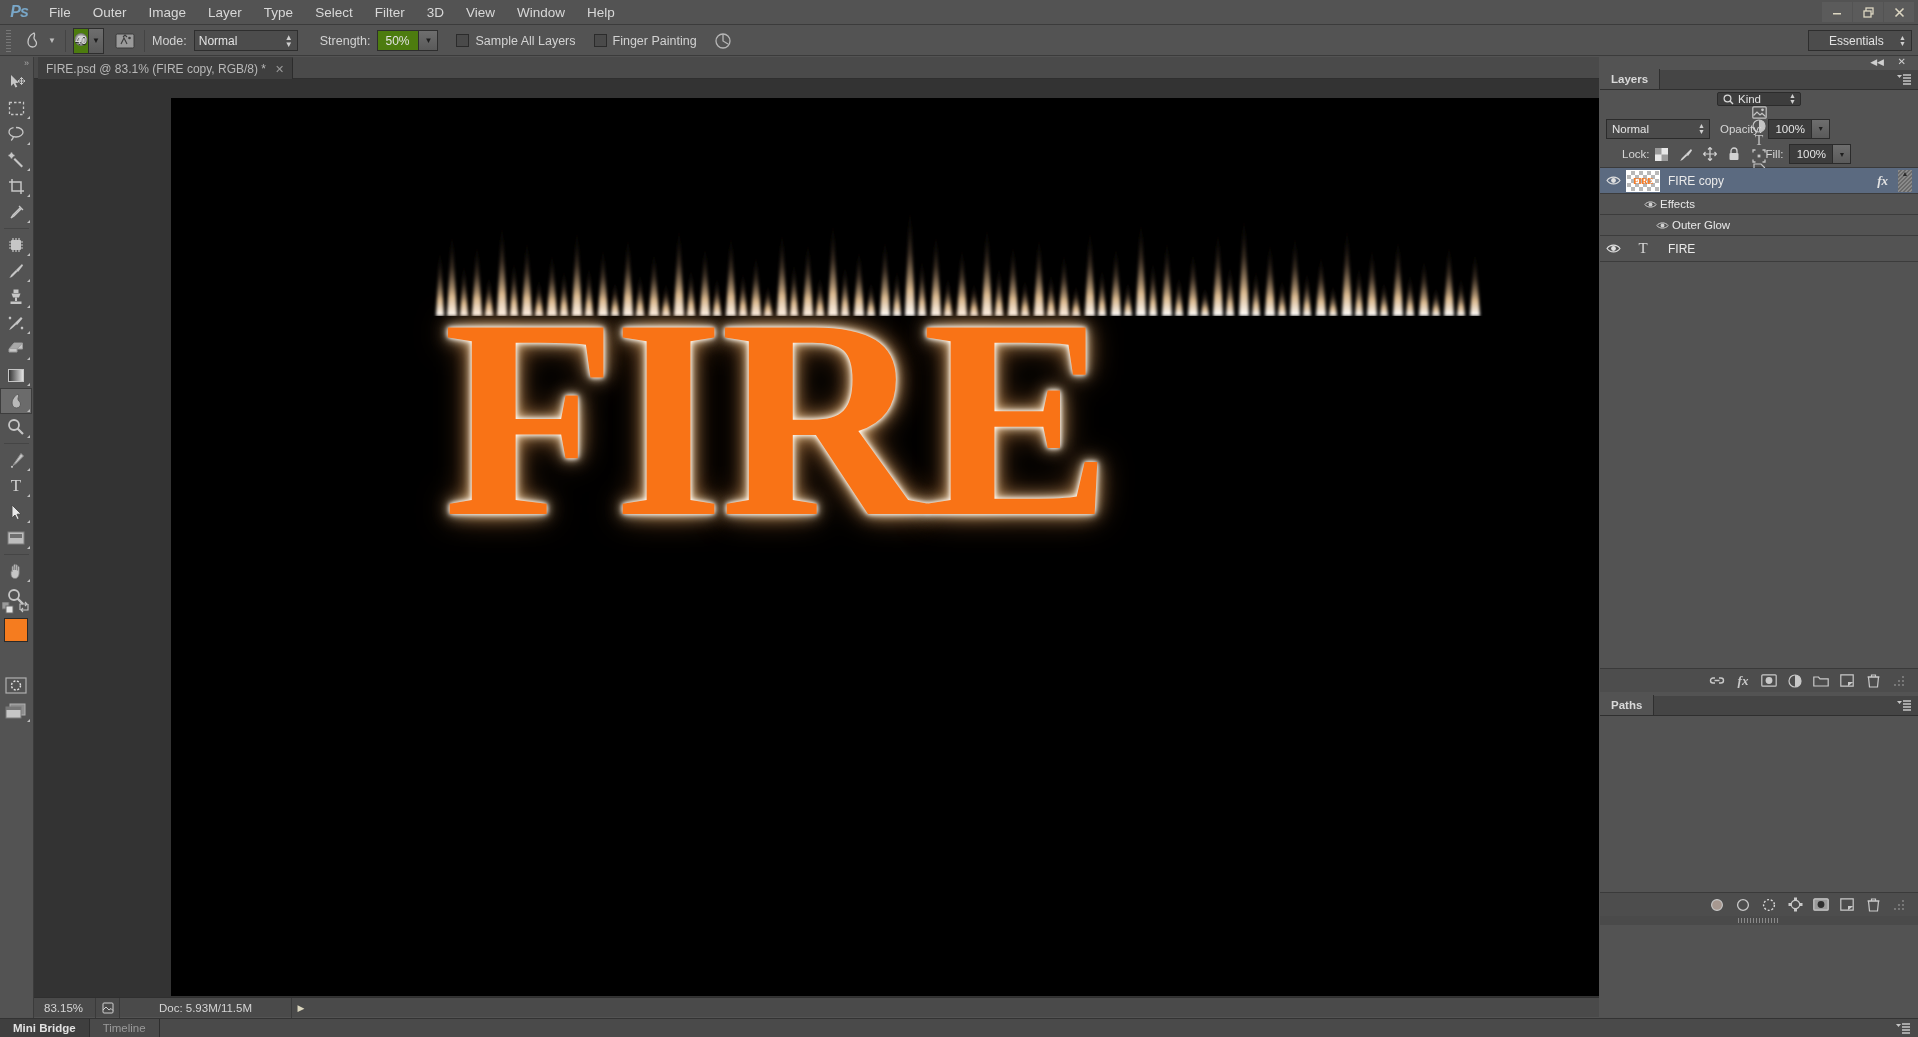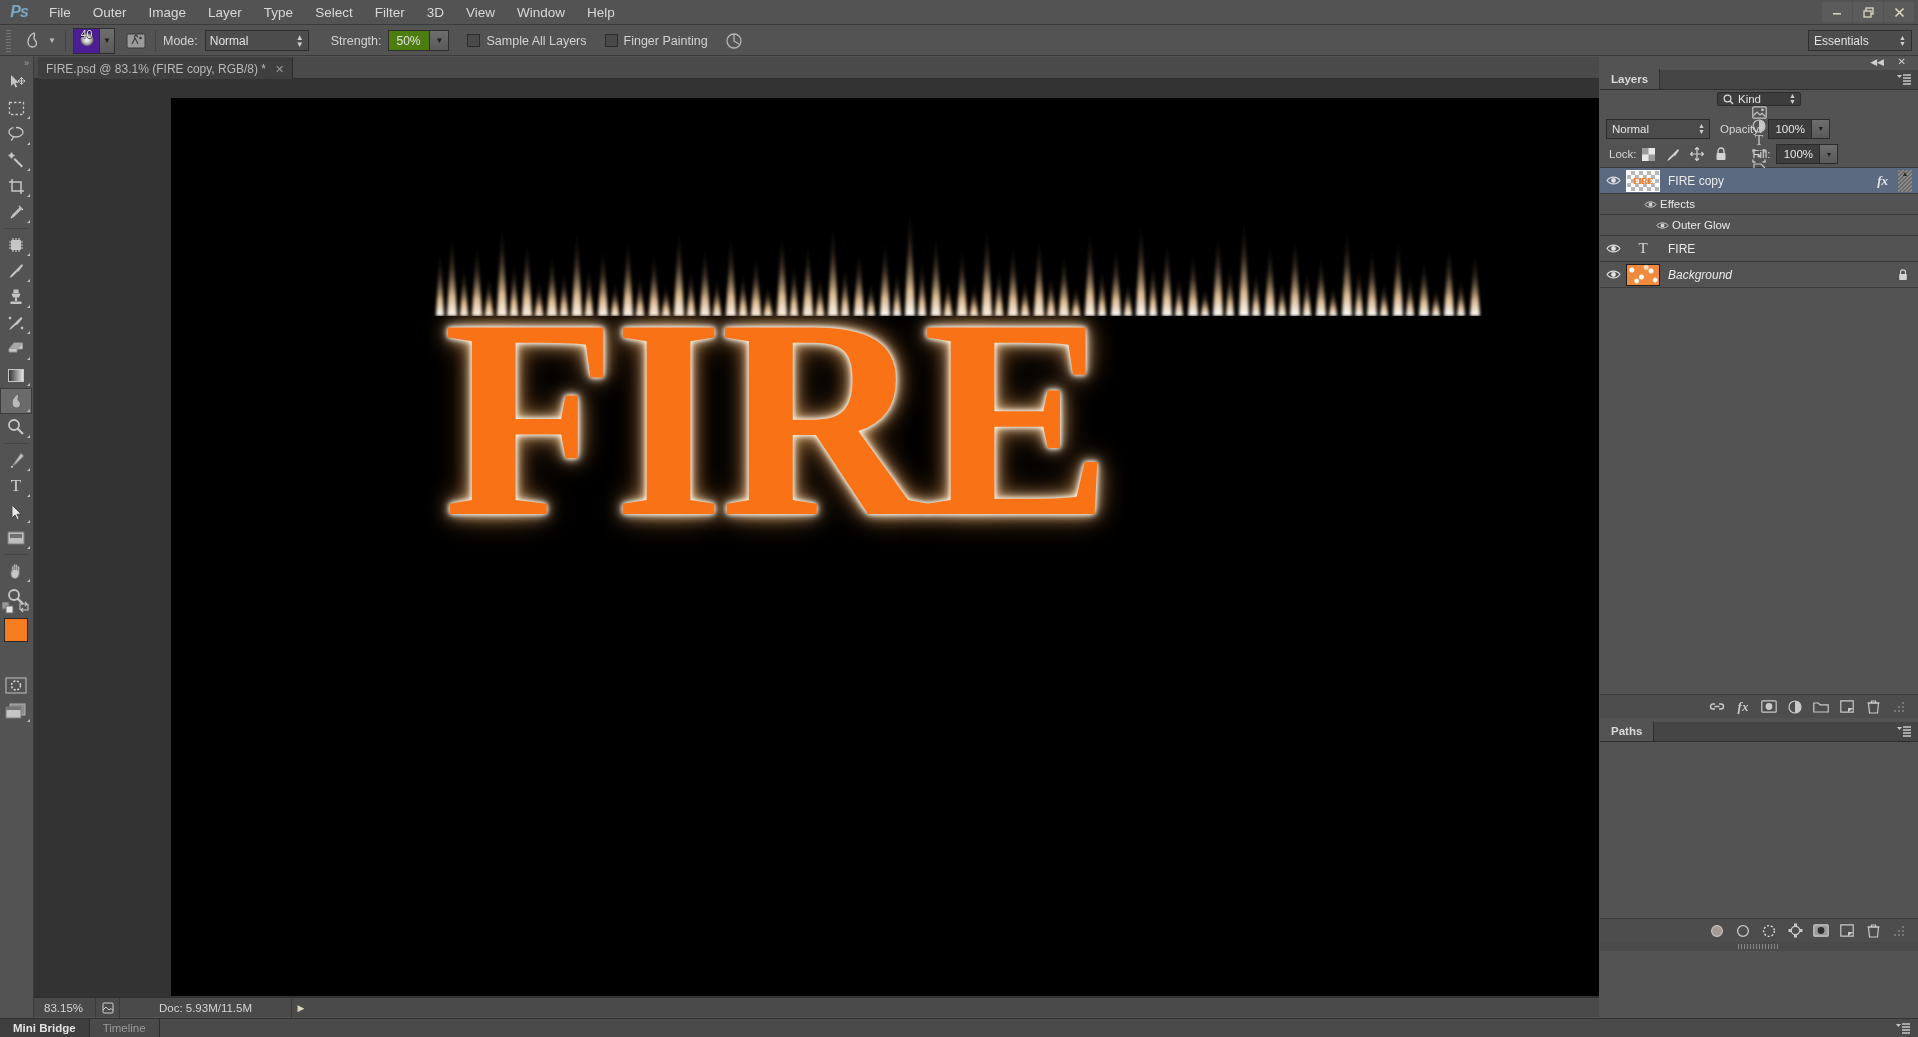--- a/index.html
+++ b/index.html
@@ -54,22 +54,22 @@
   .caret-sm {
     width: 12px; height: 22px; display:flex; align-items:center;
     justify-content:center; color:#bdbdbd; font-size: 8px;
   }
   .ob-sep { width:1px; height:22px; background:#444; margin:0 7px; }
   .brush-chip {
     display:flex; align-items:stretch; height:26px;
     border:1px solid #2e2e2e; background:#3a3a3a;
   }
   .brush-thumb {
-    width: 25px; position: relative; background:#4c1d95;
-    display:flex; align-items:flex-start; justify-content:center;
+    width: 14px; position: relative; background:#4d7c0f;
+    display:flex; align-items:center; justify-content:center;
   }
   .brush-dot {
     position:absolute; left:50%; top:4px; transform:translateX(-50%);
     width:13px; height:13px; border-radius:50%;
     background: radial-gradient(circle, #fff 0%, #cfcfcf 35%, #6b6b6b 70%, #3a3a3a 100%);
   }
   .brush-num {
     position:relative; color:#e6e6e6; font-size:10.5px;
     line-height:11px; padding-bottom:1px; text-shadow:0 1px 1px #000;
   }
@@ -104,21 +104,21 @@
   }
   .chk-row { display:flex; align-items:center; margin-left:18px; }
   .chk {
     width:13px; height:13px; background:#4a4a4a; border:1px solid #2b2b2b;
     margin-right:6px;
   }
   .chk-lbl { color:#d2d2d2; font-size:12.5px; }
   .ws-select {
     position:absolute; right:6px; top:4px; height:21px; width:104px;
     background:#4c4c4c; border:1px solid #2e2e2e; color:#e2e2e2;
-    font-size:12px; display:flex; align-items:center; padding:0 5px;
+    font-size:12px; display:flex; align-items:center; padding:0 20px;
   }
 
   
   .toolbar {
     position:absolute; left:0; top:57px; width:34px; height:980px;
     background:#535353; border-right:1px solid #3b3b3b;
   }
   .tb-grip {
     height:12px; display:flex; align-items:center; justify-content:flex-end;
     padding-right:4px; color:#a8a8a8; font-size:9px;
@@ -886,21 +886,21 @@
         <div class="blend-select">
           <span>Normal</span>
           <span class="arrows">▲<br>▼</span>
         </div>
         <span class="lbl-r">Opacity:</span>
         <div class="num-box">100%</div>
         <div class="num-drop">▼</div>
       </div>
 
       <div class="lock-row">
-        <span class="lbl-r" style="margin-left:3px">Lock:</span>
+        <span class="lbl-r" style="margin-left:16px">Lock:</span>
         <div class="lock-ico">
           <svg width="13" height="13" viewBox="0 0 13 13">
             <rect width="13" height="13" fill="#e8e8e8"></rect>
             <rect width="6.5" height="6.5" fill="#9b9b9b"></rect>
             <rect x="6.5" y="6.5" width="6.5" height="6.5" fill="#9b9b9b"></rect>
           </svg>
         </div>
         <div class="lock-ico">
           <svg width="15" height="15" viewBox="0 0 15 15">
             <path d="M13 2 L8 7 L10 9 L14 3.5 Z" fill="#d2d2d2"></path>
@@ -967,36 +967,20 @@
             <svg width="15" height="11" viewBox="0 0 15 11">
               <path d="M1 5.5 C4 1 11 1 14 5.5 C11 10 4 10 1 5.5 Z" fill="none" stroke="#e0e0e0" stroke-width="1.1"></path>
               <circle cx="7.5" cy="5.5" r="2.4" fill="#e0e0e0"></circle>
             </svg>
           </div>
           <div class="ltype-ico">T</div>
           <div class="lname">FIRE</div>
         </div>
 
 
-        <div class="layer-row">
-          <div class="eye">
-            <svg width="15" height="11" viewBox="0 0 15 11">
-              <path d="M1 5.5 C4 1 11 1 14 5.5 C11 10 4 10 1 5.5 Z" fill="none" stroke="#e0e0e0" stroke-width="1.1"></path>
-              <circle cx="7.5" cy="5.5" r="2.4" fill="#e0e0e0"></circle>
-            </svg>
-          </div>
-          <div class="lthumb bgthumb"></div>
-          <div class="lname italic">Background</div>
-          <div class="llock">
-            <svg width="10" height="12" viewBox="0 0 10 12">
-              <path d="M2.5 5 L2.5 3.4 A2.5 2.5 0 0 1 7.5 3.4 L7.5 5" fill="none" stroke="#d5d5d5" stroke-width="1.1"></path>
-              <rect x="1.2" y="5" width="7.6" height="6" rx="0.8" fill="#d5d5d5"></rect>
-            </svg>
-          </div>
-        </div>
 
         <div class="list-filler" style="height:406px"></div>
       </div>
 
       <div class="panel-footer">
         <div class="pf-ico">
           <svg width="16" height="11" viewBox="0 0 16 11">
             <path d="M6 3 L4 3 A2.5 2.5 0 0 0 4 8 L6 8 M10 3 L12 3 A2.5 2.5 0 0 1 12 8 L10 8 M5.5 5.5 L10.5 5.5" fill="none" stroke="#c9c9c9" stroke-width="1.4"></path>
           </svg>
         </div>

